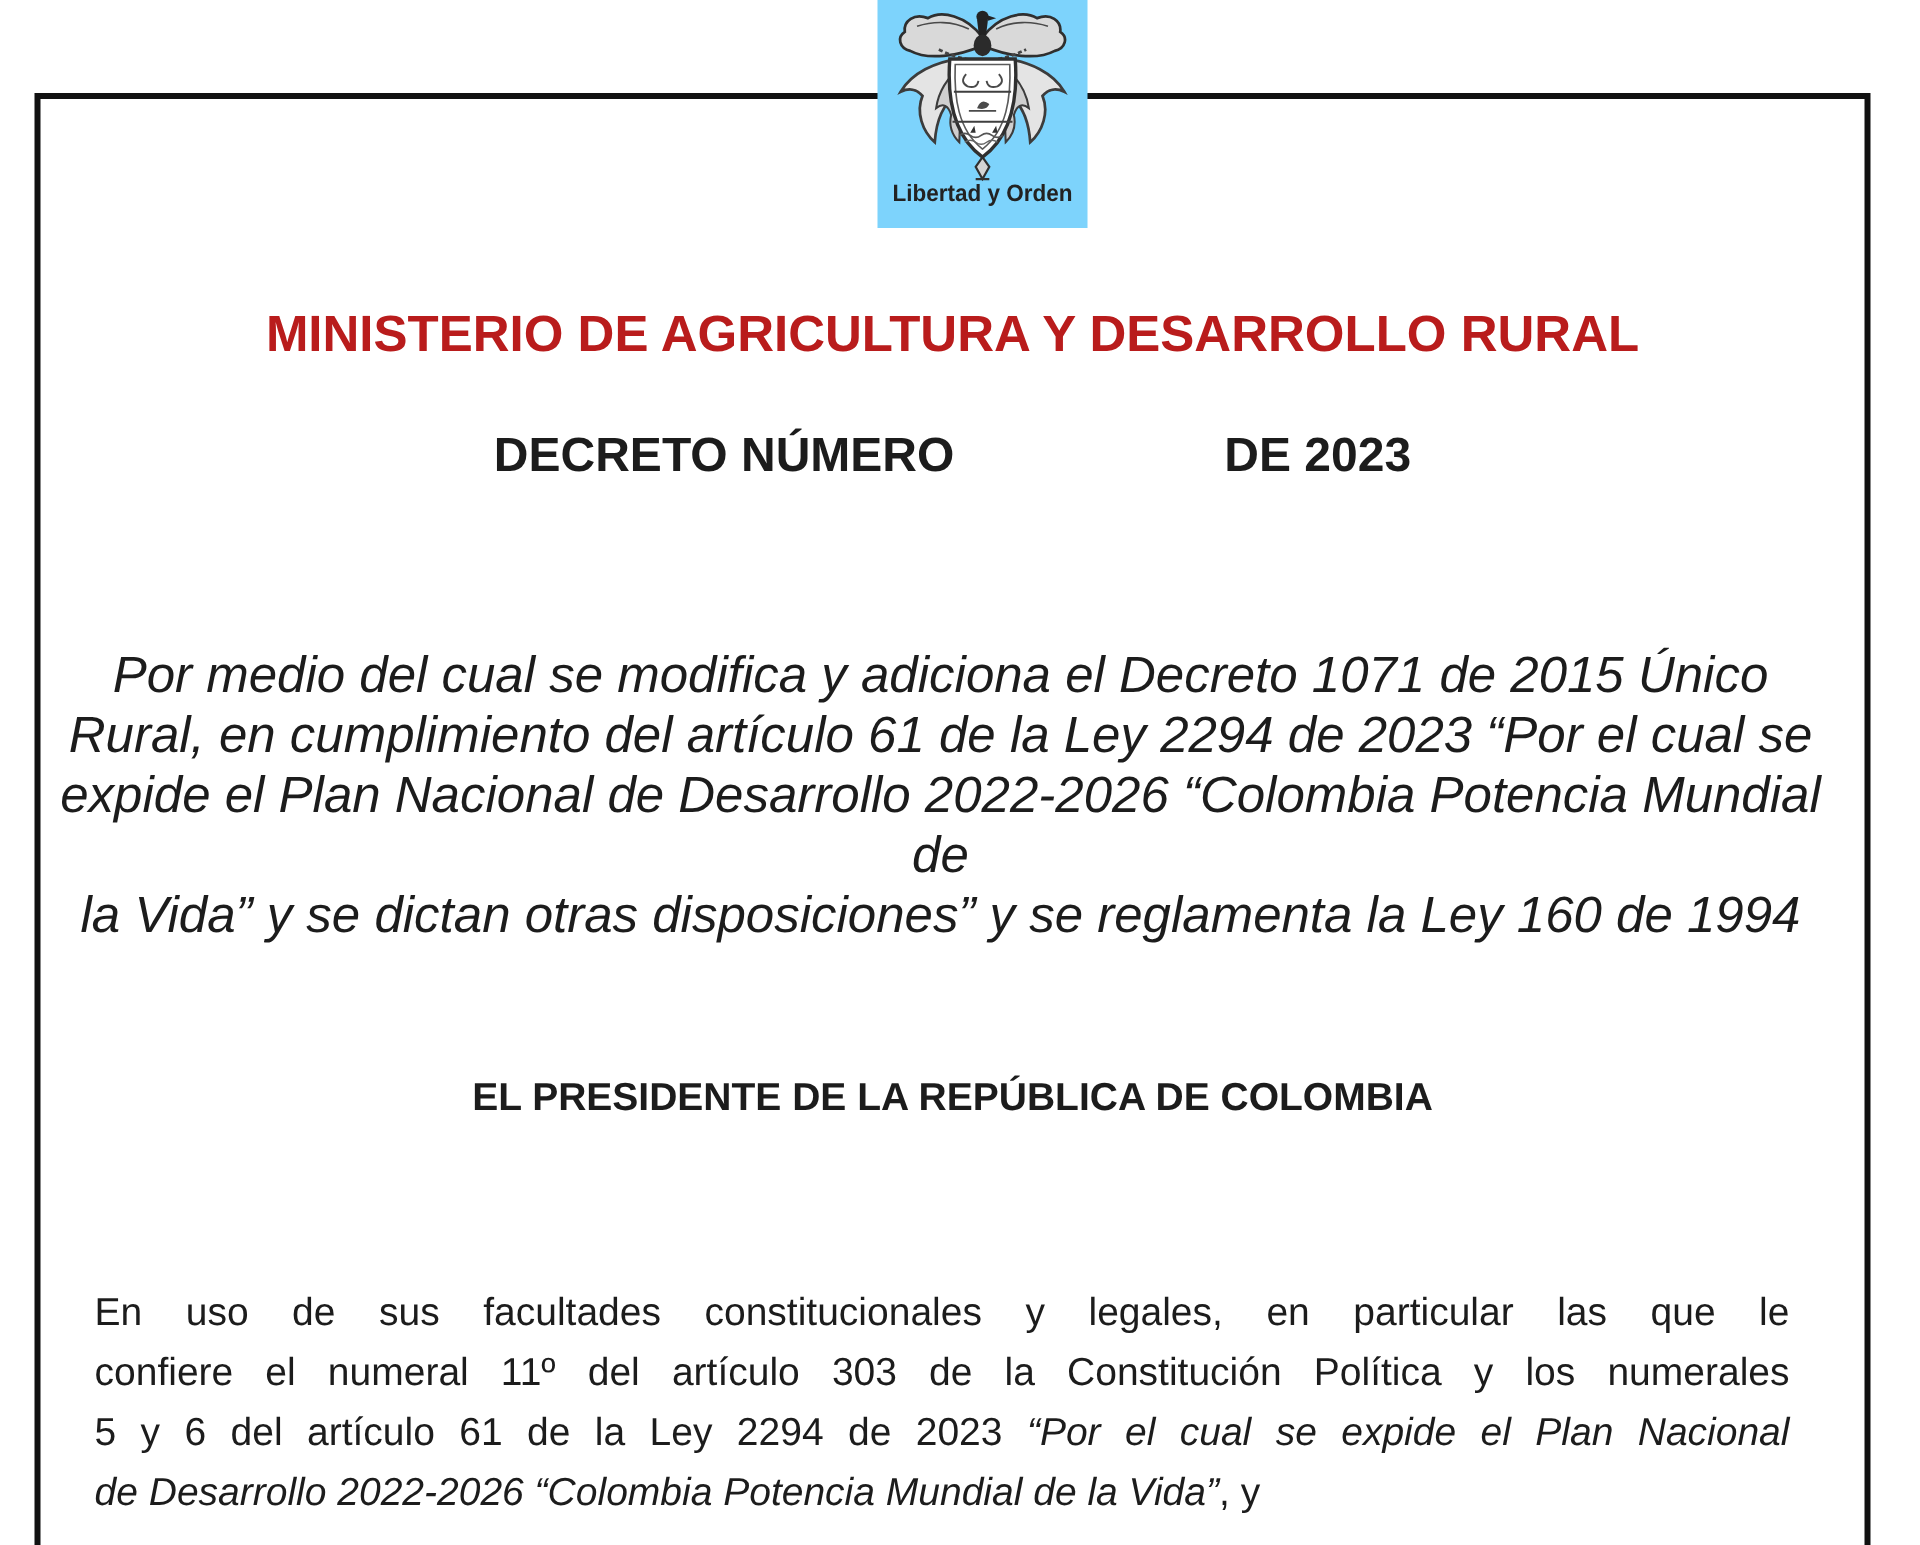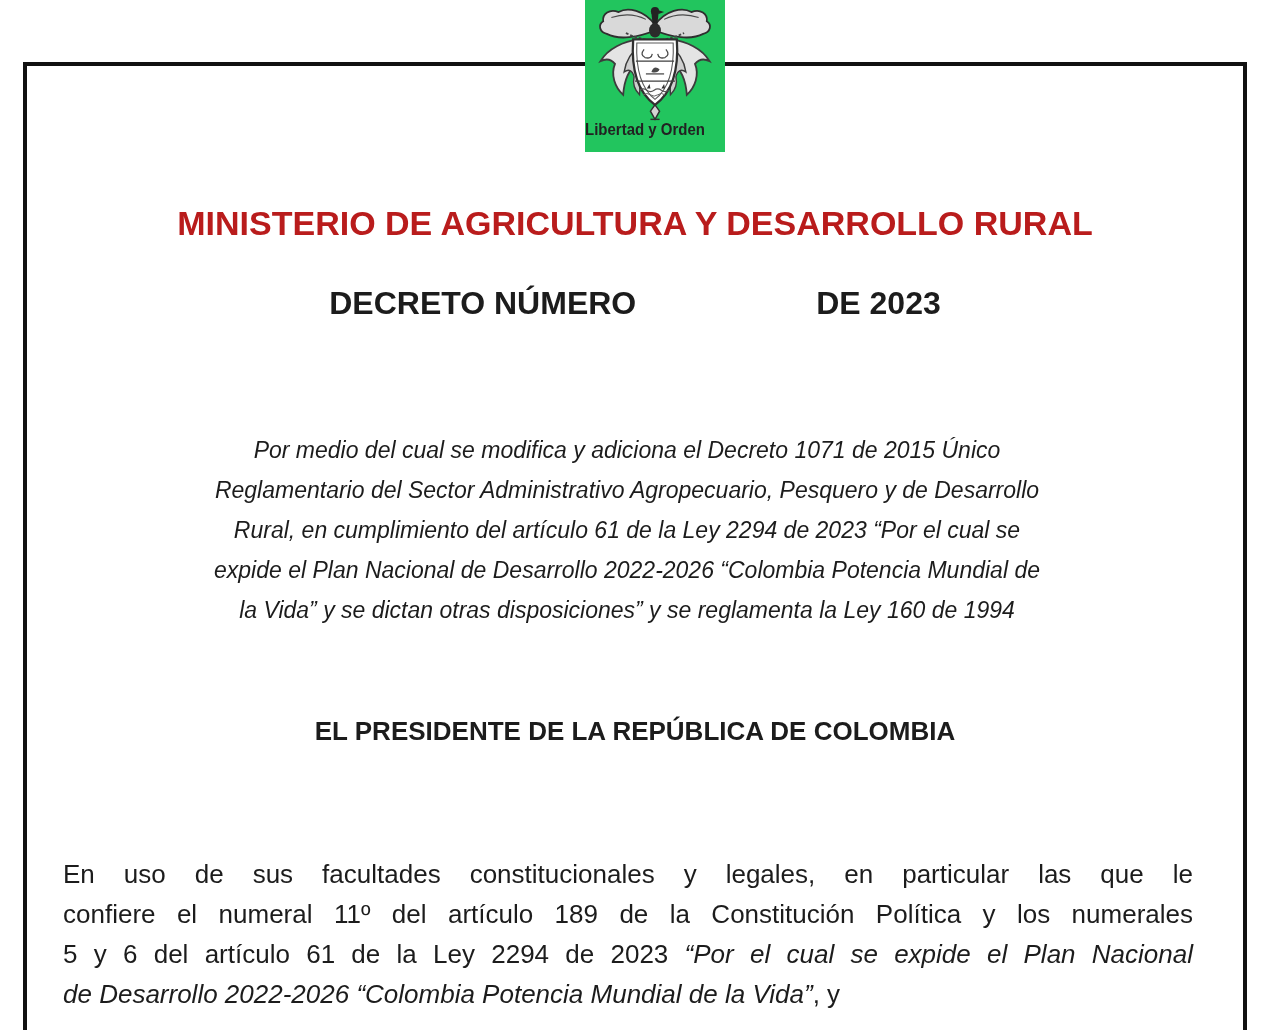--- a/index.html
+++ b/index.html
@@ -26,23 +26,23 @@
     border: 4px solid #111111;
     background: transparent;
   }
   
   .crest {
     position: absolute;
     left: 585px;
     top: 0;
     width: 140px;
     height: 152px;
-    background: #22c55e;
+    background: #7dd3fc;
     z-index: 2;
-    text-align: left;
+    text-align: center;
   }
   .crest svg {
     display: block;
     margin: 3px auto 0 auto;
     filter: blur(0.4px);
   }
   .crest-motto {
     margin-top: -2px;
     font-size: 15px;
     font-weight: 600;
@@ -76,21 +76,21 @@
   .decree-number-blank {
     display: inline-block;
     width: 180px;
   }
   .subject-block {
     position: absolute;
     left: 31px;
     top: 430px;
     width: 1192px;
     text-align: center;
-    font-size: 23px;
+    font-size: 34px;
     font-style: italic;
     line-height: 40px;
   }
   .president-heading {
     position: absolute;
     left: 31px;
     top: 711px;
     width: 1208px;
     margin: 0;
     text-align: center;
@@ -167,28 +167,27 @@
   </div>
 
   <h1 class="ministry-title">MINISTERIO DE AGRICULTURA Y DESARROLLO RURAL</h1>
 
   <div class="decree-line">
     <span>DECRETO NÚMERO</span><span class="decree-number-blank"></span><span>DE 2023</span>
   </div>
 
   <div class="subject-block">
     <div class="subject-line">Por medio del cual se modifica y adiciona el Decreto 1071 de 2015 Único</div>
-    <div class="subject-line">Reglamentario del Sector Administrativo Agropecuario, Pesquero y de Desarrollo</div>
     <div class="subject-line">Rural, en cumplimiento del artículo 61 de la Ley 2294 de 2023 “Por el cual se</div>
     <div class="subject-line">expide el Plan Nacional de Desarrollo 2022-2026 “Colombia Potencia Mundial de</div>
     <div class="subject-line">la Vida” y se dictan otras disposiciones” y se reglamenta la Ley 160 de 1994</div>
   </div>
 
   <h2 class="president-heading">EL PRESIDENTE DE LA REPÚBLICA DE COLOMBIA</h2>
 
   <div class="preamble">
     <div class="jline">En uso de sus facultades constitucionales y legales, en particular las que le</div>
-    <div class="jline">confiere el numeral 11º del artículo 189 de la Constitución Política y los numerales</div>
+    <div class="jline">confiere el numeral 11º del artículo 303 de la Constitución Política y los numerales</div>
     <div class="jline"><span>5 y 6 del artículo 61 de la Ley 2294 de 2023 </span><em>“Por el cual se expide el Plan Nacional</em></div>
     <div class="lastline"><em>de Desarrollo 2022-2026 “Colombia Potencia Mundial de la Vida”</em><span>, y</span></div>
   </div>
 
 </div>
 
 </body></html>

